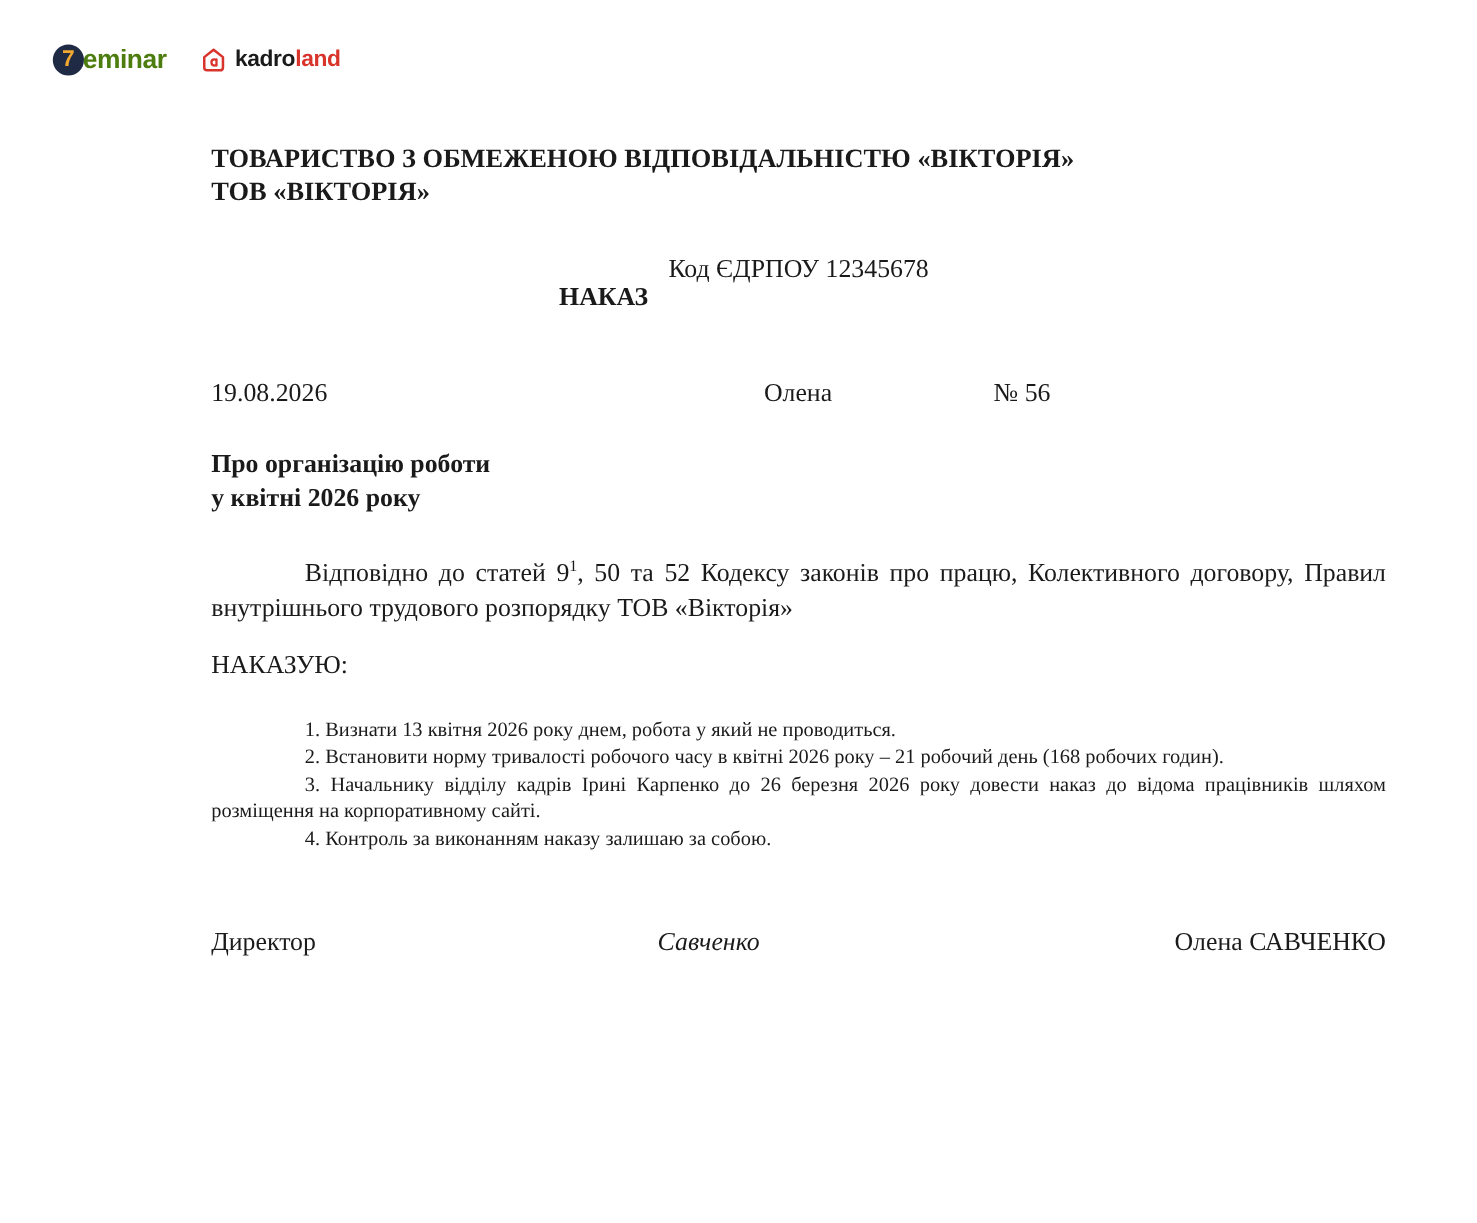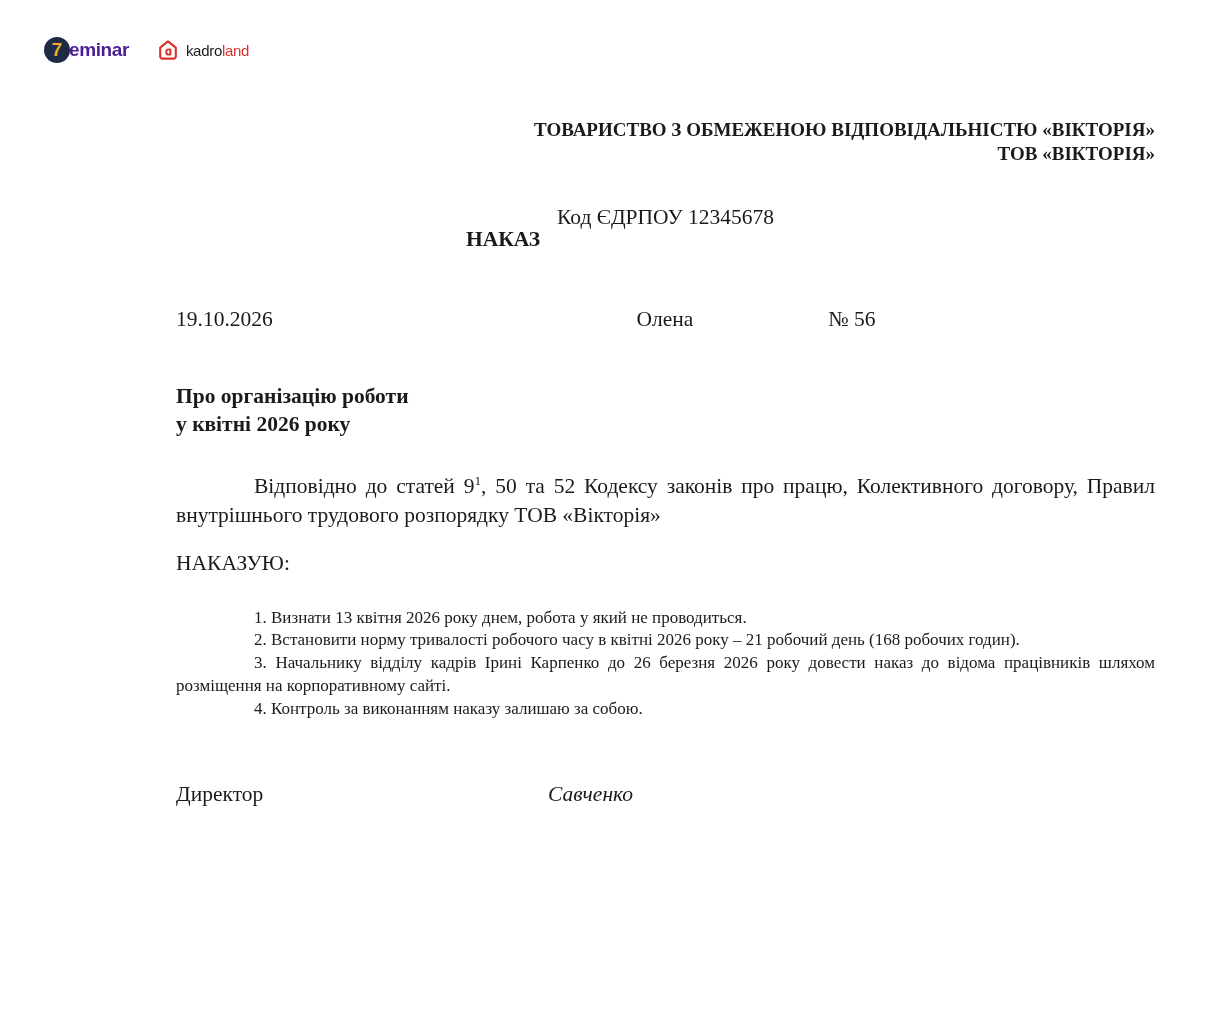--- a/index.html
+++ b/index.html
@@ -46,56 +46,56 @@
     font-family: "Liberation Sans", sans-serif;
     font-weight: bold;
     font-size: 19px;
     line-height: 1;
     color: #f0a830;
     transform: translateY(-1px);
   }
   .seminar-word {
     font-family: "Liberation Sans", sans-serif;
     font-weight: bold;
-    font-size: 19px;
+    font-size: 22px;
     letter-spacing: -0.4px;
-    color: #4c1d95;
+    color: #4d7c0f;
     margin-left: -2px;
   }
   .kadro-mark {
     position: relative;
     width: 24px;
     height: 24px;
     flex: 0 0 auto;
     margin-right: 5px;
   }
   .kadro-mark svg { display: block; }
   .kadro-word {
     font-family: "Liberation Sans", sans-serif;
-    font-weight: normal;
-    font-size: 15px;
+    font-weight: bold;
+    font-size: 19px;
     letter-spacing: -0.3px;
   }
   .kadro-word .k1 { color: #1a1a1a; }
   .kadro-word .k2 { color: #d8342b; }
 
   
   .sheet {
     position: absolute;
     left: 176px;
     top: 0;
     width: 979px;
     font-size: 21.5px;
     line-height: 1.18;
   }
 
   .org-title {
-    text-align: right;
-    font-weight: bold;
-    font-size: 19px;
+    text-align: left;
+    font-weight: bold;
+    font-size: 22px;
     line-height: 1.28;
     margin-top: 118px;
     white-space: nowrap;
   }
   .org-title .line2 { display: block; }
 
   .code-line {
     text-align: center;
     margin-top: 38px;
     font-size: 21.5px;
@@ -113,21 +113,21 @@
     display: flex;
     align-items: baseline;
     margin-top: 55px;
     font-size: 21.5px;
   }
   .meta-row .m-date { flex: 0 0 33.3%; text-align: left; }
   .meta-row .m-city { flex: 0 0 33.3%; text-align: center; }
   .meta-row .m-num  { flex: 1 1 33.3%; text-align: left; }
 
   .subject {
-    margin-top: 49px;
+    margin-top: 32px;
     font-weight: bold;
     font-size: 21.5px;
     line-height: 1.32;
   }
   .subject .s-line { display: block; }
 
   .preamble {
     margin-top: 34px;
     text-align: justify;
     text-indent: 78px;
@@ -203,21 +203,21 @@
   <div class="org-title">
     <span>ТОВАРИСТВО З ОБМЕЖЕНОЮ ВІДПОВІДАЛЬНІСТЮ «ВІКТОРІЯ»</span>
     <span class="line2">ТОВ «ВІКТОРІЯ»</span>
   </div>
 
   <div class="code-line">Код ЄДРПОУ 12345678</div>
 
   <div class="doc-kind">НАКАЗ</div>
 
   <div class="meta-row">
-    <span class="m-date">19.10.2026</span>
+    <span class="m-date">19.08.2026</span>
     <span class="m-city">Олена</span>
     <span class="m-num">№ 56</span>
   </div>
 
   <div class="subject">
     <span class="s-line">Про організацію роботи</span>
     <span class="s-line">у квітні 2026 року</span>
   </div>
 
   <p class="preamble"><span>Відповідно до статей 9</span><sup>1</sup><span>, 50 та 52 Кодексу законів про працю, Колективного договору, Правил внутрішнього трудового розпорядку ТОВ «Вікторія»</span></p>
@@ -227,16 +227,17 @@
   <div class="items">
     <p>1. Визнати 13 квітня 2026 року днем, робота у який не проводиться.</p>
     <p>2. Встановити норму тривалості робочого часу в квітні 2026 року – 21 робочий день (168 робочих годин).</p>
     <p>3. Начальнику відділу кадрів Ірині Карпенко до 26 березня 2026 року довести наказ до відома працівників шляхом розміщення на корпоративному сайті.</p>
     <p>4. Контроль за виконанням наказу залишаю за собою.</p>
   </div>
 
   <div class="sign-row">
     <span class="s-post">Директор</span>
     <span class="s-sig">Савченко</span>
+    <span class="s-name">Олена САВЧЕНКО</span>
   </div>
 
 
 </div>
 
 </body></html>

